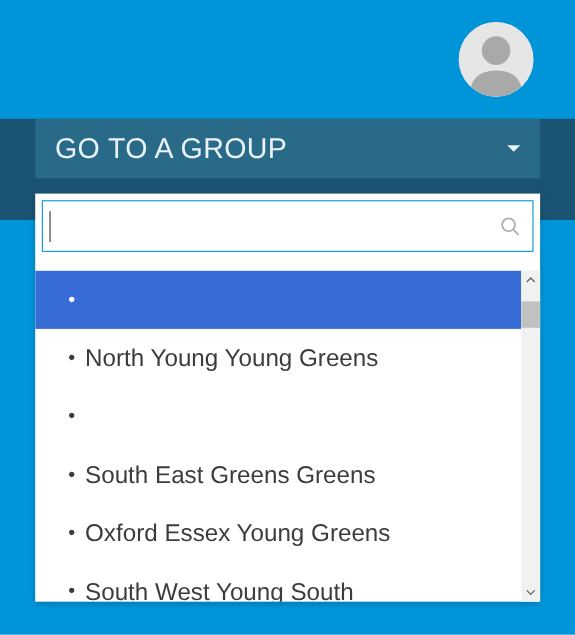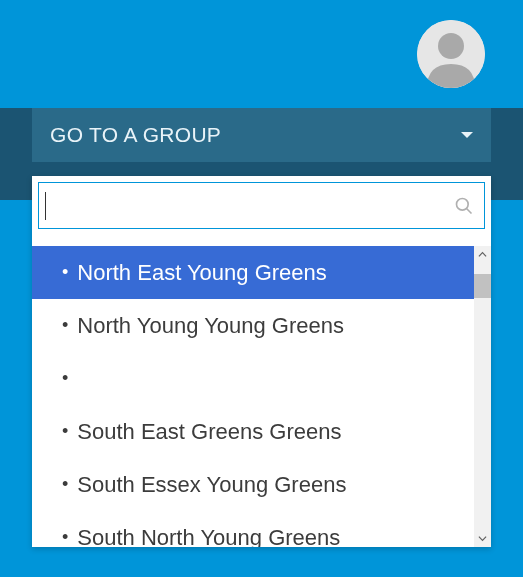--- a/index.html
+++ b/index.html
@@ -42,21 +42,21 @@
       margin: 0 32px;
       height: 54px;
       display: flex;
       align-items: center;
       justify-content: space-between;
       padding: 0 18px 0 18px;
       position: relative;
     }
     .dropdown-header-label {
       color: #e8f3f8;
-      font-size: 21px;
+      font-size: 26px;
       letter-spacing: 0.3px;
       font-weight: 400;
     }
     .caret {
       width: 0;
       height: 0;
       border-left: 6px solid transparent;
       border-right: 6px solid transparent;
       border-top: 6px solid #e8f3f8;
     }
@@ -199,40 +199,39 @@
           <circle cx="10" cy="10" r="7"></circle>
           <line x1="15" y1="15" x2="21" y2="21"></line>
         </svg>
       </span>
     </div>
   </div>
   <div class="options-wrap">
     <div class="options" id="options-list">
         <div class="option selected">
           <span class="bullet">•</span>
-          <span>North East Young Greens</span>
         </div>
         <div class="option">
           <span class="bullet">•</span>
           <span>North Young Young Greens</span>
         </div>
         <div class="option">
           <span class="bullet">•</span>
         </div>
         <div class="option">
           <span class="bullet">•</span>
           <span>South East Greens Greens</span>
         </div>
         <div class="option">
           <span class="bullet">•</span>
-          <span>South Essex Young Greens</span>
-        </div>
-        <div class="option">
-          <span class="bullet">•</span>
-          <span>South North Young Greens</span>
+          <span>Oxford Essex Young Greens</span>
+        </div>
+        <div class="option">
+          <span class="bullet">•</span>
+          <span>South West Young South</span>
         </div>
       </div>
     <div class="scrollbar">
       <div class="scroll-arrow top">
         <svg viewBox="0 0 10 10">
             <path d="M1 7 L5 3 L9 7" fill="none" stroke="#606060" stroke-width="1.3"></path>
           </svg>
       </div>
       <div class="scroll-thumb"></div>
       <div class="scroll-arrow bottom">

